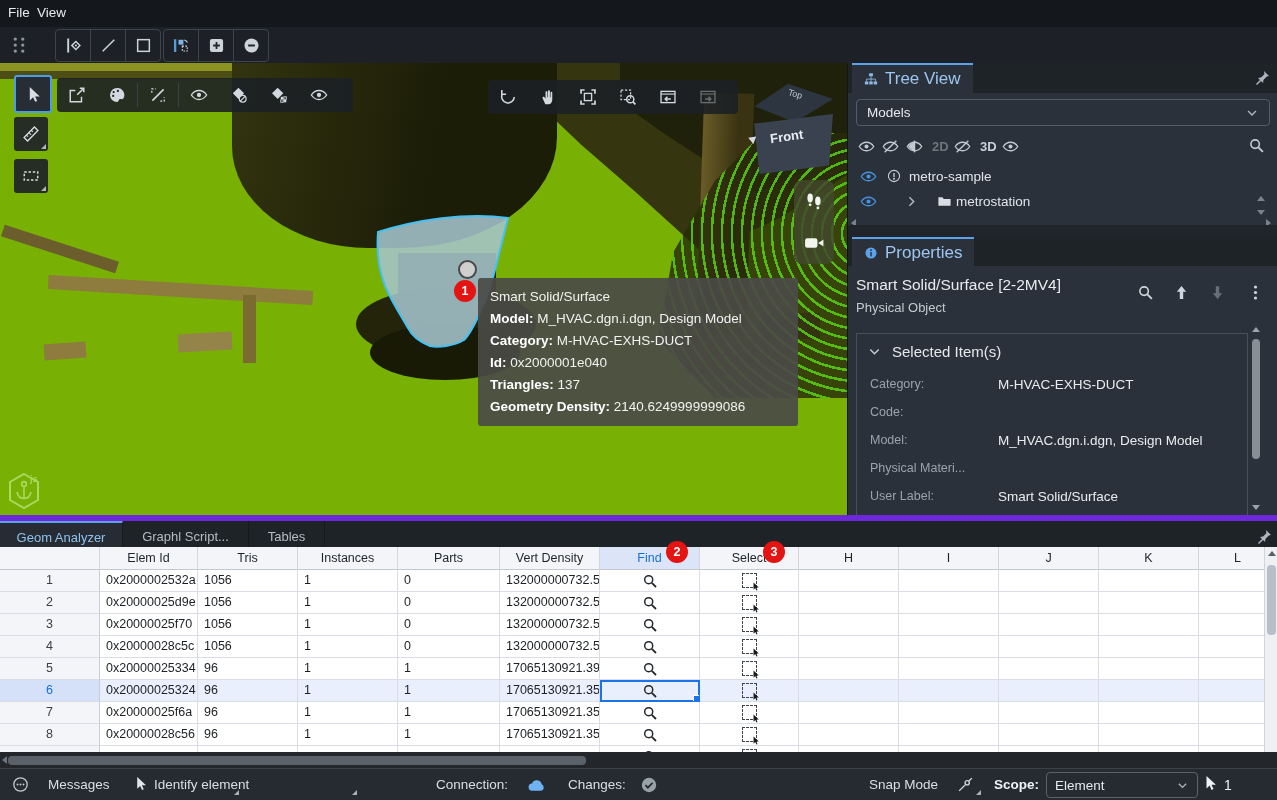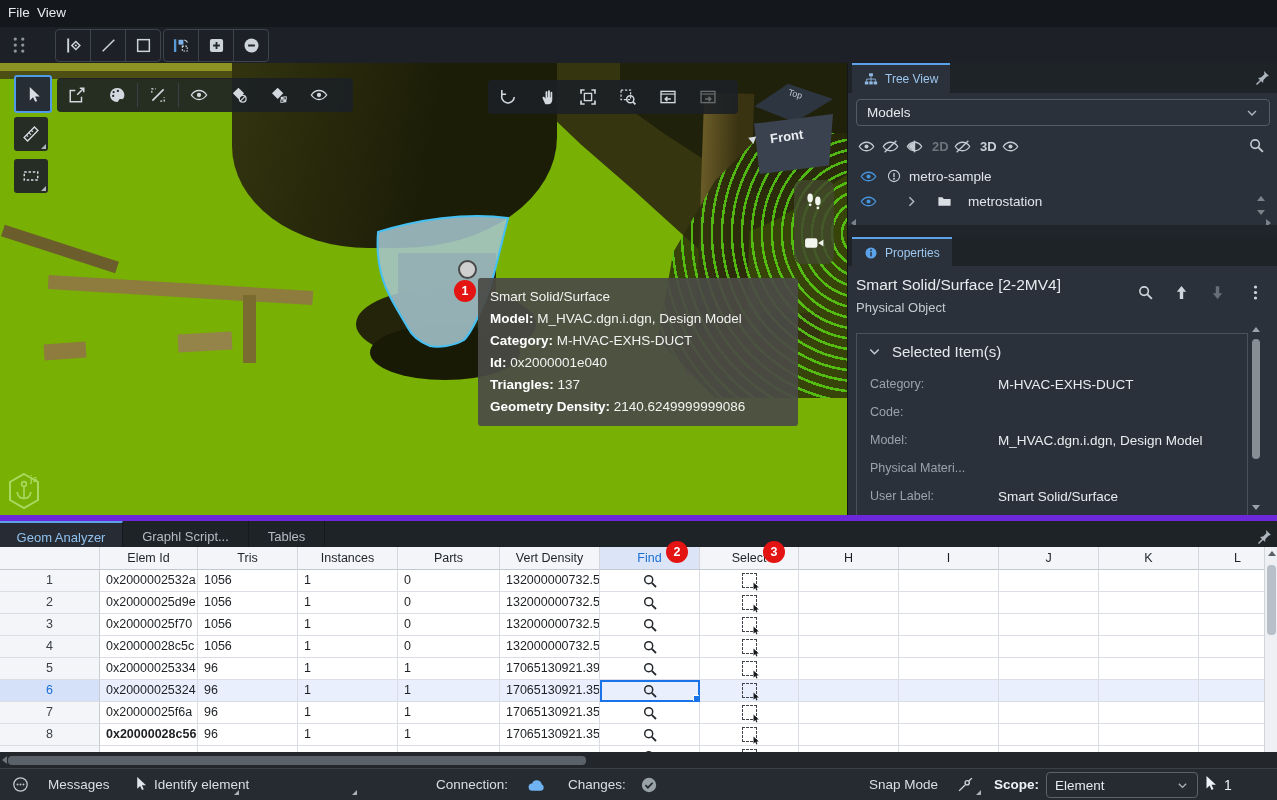--- a/index.html
+++ b/index.html
@@ -61,21 +61,21 @@
   .handle{position:absolute;left:458px;top:197px;width:15px;height:15px;border-radius:50%;
           background:#cfcfcf;border:2px solid #4a4a4a;z-index:5;}
 
   .logo{position:absolute;left:6px;top:408px;color:#a9d95f;z-index:4;}
   .logo text{font-family:"Liberation Sans",sans-serif;font-size:9px;fill:#a9d95f;font-weight:bold;}
 
   
   .rpanel{position:absolute;left:847px;top:63px;width:430px;height:452px;background:#2b313a;border-left:1px solid #111418;}
   .tabbar{position:absolute;left:0;width:430px;background:#1e2328;}
   .ptab{position:absolute;height:28px;background:#2b313a;border-top:2px solid #5ba2e8;
-        display:flex;align-items:center;padding:0 12px;color:#9cc6ef;font-size:12px;gap:7px;}
+        display:flex;align-items:center;padding:0 12px;color:#9cc6ef;font-size:17px;gap:7px;}
   .pin{position:absolute;color:#aeb6bf;}
   .selectbox{position:absolute;border:1px solid #545b63;border-radius:4px;display:flex;align-items:center;
              color:#e4e9ee;font-size:13.5px;padding:0 10px;justify-content:space-between;}
   .treerow{position:absolute;display:flex;align-items:center;font-size:13.5px;color:#dfe5eb;}
   .muted{color:#6d747c;}
   .fico{position:absolute;color:#c3cad2;}
   .tri{position:absolute;width:0;height:0;}
   .prop-title{position:absolute;font-size:15.5px;color:#e8ecf0;}
   .prop-sub{position:absolute;font-size:13px;color:#c3cad1;}
   .secbox{position:absolute;left:8px;top:270px;width:390px;height:182px;border:1px solid #4a5159;}
@@ -600,21 +600,21 @@
       <span style="margin-left:27px;color:#aeb6bf">
           <svg width="15" height="15" viewBox="0 0 16 16">
             <use href="#i-chev-r"></use>
           </svg>
         </span>
       <span style="margin-left:18px;color:#d8dee4">
           <svg width="15" height="15" viewBox="0 0 16 16">
             <use href="#i-folder"></use>
           </svg>
         </span>
-      <span style="margin-left:16px">metrostation</span>
+      <span style="margin-left:4px">metrostation</span>
     </div>
     <div class="tri" style="left:409px;top:133px;border-left:4px solid transparent;border-right:4px solid transparent;border-bottom:5px solid #7a828a"></div>
     <div class="tri" style="left:409px;top:147px;border-left:4px solid transparent;border-right:4px solid transparent;border-top:5px solid #7a828a"></div>
     <div class="tri" style="left:3px;top:156px;border-top:4px solid transparent;border-bottom:4px solid transparent;border-right:5px solid #7a828a"></div>
     <div class="tri" style="left:418px;top:156px;border-top:4px solid transparent;border-bottom:4px solid transparent;border-left:5px solid #7a828a"></div>
 
     <div class="abs" style="left:0;top:162px;width:430px;height:12px;background:#21252b"></div>
     <div class="tabbar" style="top:174px;height:29px">
       <div class="ptab" style="left:4px;top:0;height:27px">
         <span style="color:#5ba2e8">
@@ -886,21 +886,21 @@
             </span>
           </div>
           <div class="gcell" style="width: 100px;"></div>
           <div class="gcell" style="width: 100px;"></div>
           <div class="gcell" style="width: 100px;"></div>
           <div class="gcell" style="width: 100px;"></div>
           <div class="gcell" style="width: 78px;"></div>
         </div>
         <div class="grow">
           <div class="gcell rown" style="width: 100px;">8</div>
-          <div class="gcell" style="width: 98px; font-weight: bold;">0x20000028c56</div>
+          <div class="gcell" style="width: 98px;">0x20000028c56</div>
           <div class="gcell" style="width: 100px;">96</div>
           <div class="gcell" style="width: 100px;">1</div>
           <div class="gcell" style="width: 102px;">1</div>
           <div class="gcell" style="width: 100px;">17065130921.353</div>
           <div class="gcell findc" style="width: 100px;">
             <svg class="magicon" width="16" height="16" viewBox="0 0 16 16">
               <use href="#i-search"></use>
             </svg>
           </div>
           <div class="gcell selc" style="width: 99px;">

